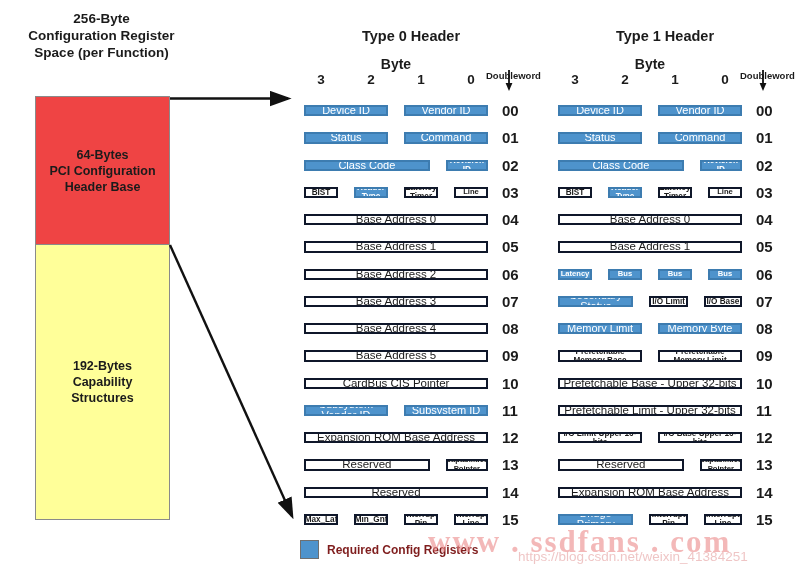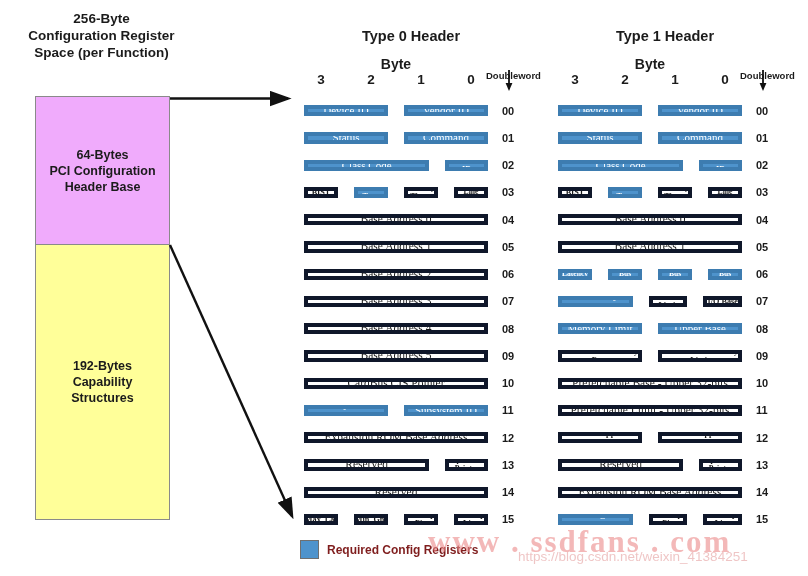--- a/index.html
+++ b/index.html
@@ -20,21 +20,21 @@
     color:#1b1b1b;
   }
   .left-stack{position:absolute;left:35px;top:96px;width:135px;}
   .left-box{
     box-sizing:border-box;
     border:1.5px solid #8a8a8a;
     display:flex;align-items:center;justify-content:center;
     text-align:center;font-size:12.5px;font-weight:bold;line-height:16px;
     color:#1b1b1b;
   }
-  .left-box.header-space{height:148px;background:#f0abfc;border-bottom:none;}
+  .left-box.header-space{height:148px;background:#ef4444;border-bottom:none;}
   .left-box.capability{height:276px;background:#ffff99;}
 
   
   .table-block{position:absolute;top:0;}
   .tbl-title{
     position:absolute;top:28px;left:0;width:100%;
     text-align:center;font-size:14.5px;font-weight:bold;color:#1b1b1b;
   }
   .byte-label{
     position:absolute;top:56px;left:0;width:200px;
@@ -53,39 +53,38 @@
   }
 
   .grid{position:absolute;left:0;top:97px;width:200px;}
   .row{
     position:relative;height:27.25px;width:200px;
     box-sizing:border-box;
     display:flex;
   }
   .cell{
     box-sizing:border-box;
-    border:4px solid #0f172a;
+    border:2px solid #0f172a;
     margin:8px;
     display:flex;align-items:center;justify-content:center;
     text-align:center;
     font-size:10.5px;line-height:11px;
     overflow:hidden;
     background:#ffffff;color:#1b1b1b;
     font-weight:normal;
-    font-family:Liberation Serif, serif;
   }
   .cell.blue{background:#4e93cc;color:#ffffff;border-color:#3d7cb0;}
   .cell.sz11{font-size:11px;}
   .cell.sz9{font-size:8.2px;line-height:9px;font-weight:bold;}
   .cell.sz85{font-size:7.6px;line-height:8.6px;font-weight:bold;}
   .cell.big{font-size:11.5px;}
   .dwnum{
     position:absolute;left:206px;top:0;height:27.25px;width:24px;
     display:flex;align-items:center;justify-content:flex-start;
-    font-size:11px;font-weight:bold;color:#1b1b1b;
+    font-size:15px;font-weight:bold;color:#1b1b1b;
   }
 
   
   .legend{position:absolute;left:300px;top:540px;display:flex;align-items:center;gap:8px;}
   .legend-swatch{width:17px;height:17px;background:#4e93cc;border:1.5px solid #6f6f6f;}
   .legend-text{font-size:12px;font-weight:bold;color:#7f1d1d;}
 
   
   .wm-main{
     position:absolute;left:428px;top:524px;
@@ -276,21 +275,21 @@
           <div class="dwnum">06</div>
         </div>
         <div class="row">
           <div class="cell blue sz11" style="width: 50%;">Secondary Status</div>
           <div class="cell sz9" style="width: 25%;">I/O Limit</div>
           <div class="cell sz9" style="width: 25%;">I/O Base</div>
           <div class="dwnum">07</div>
         </div>
         <div class="row">
           <div class="cell blue sz11" style="width: 50%;">Memory Limit</div>
-          <div class="cell blue sz11" style="width: 50%;">Upper Base</div>
+          <div class="cell blue sz11" style="width: 50%;">Memory Byte</div>
           <div class="dwnum">08</div>
         </div>
         <div class="row">
           <div class="cell sz9" style="width: 50%;">Prefetchable Memory Base</div>
           <div class="cell sz9" style="width: 50%;">Prefetchable Memory Limit</div>
           <div class="dwnum">09</div>
         </div>
         <div class="row">
           <div class="cell big" style="width: 100%;">Prefetchable Base - Upper 32-bits</div>
           <div class="dwnum">10</div>

